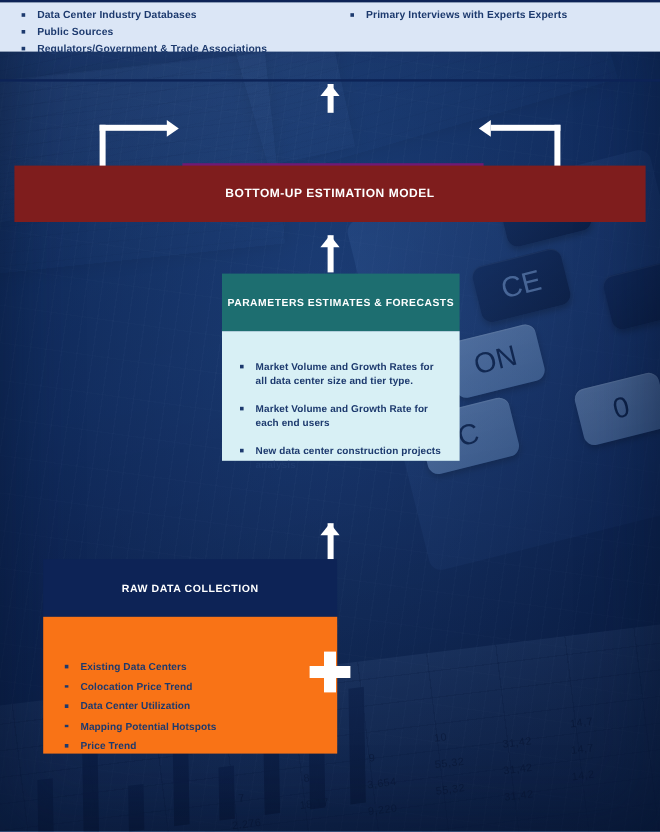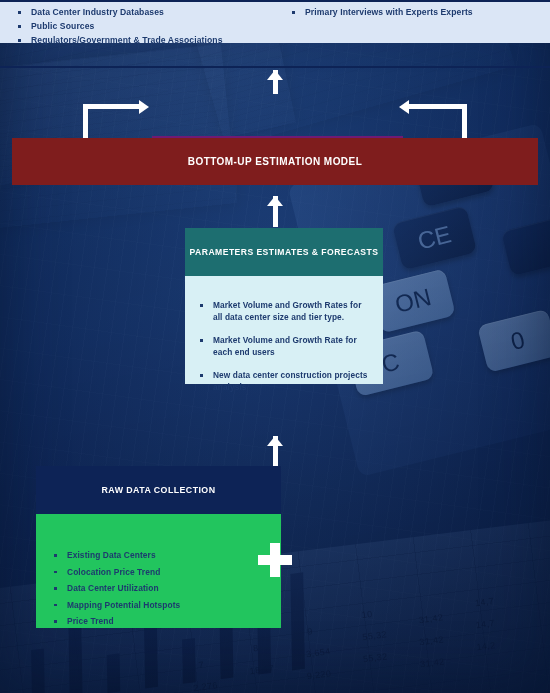--- a/index.html
+++ b/index.html
@@ -140,21 +140,21 @@
 
   
   .box{position:absolute;top:466px;width:245px;height:162px;}
   .box.left{left:12px;margin-left:24px;}
   .box.right{left:294px;}
   .box-head{
     height:48px;background:#0d2356;color:#fff;
     display:flex;align-items:center;justify-content:center;
     font-size:8.8px;font-weight:bold;letter-spacing:.45px;
   }
-  .box-body{height:114px;background:#22c55e;padding:36px 8px 16px 12px;box-sizing:border-box;}
+  .box-body{height:114px;background:#f97316;padding:36px 8px 16px 12px;box-sizing:border-box;}
   .box-body ul.bl li{font-size:8.4px;margin-bottom:5.5px;padding-left:19px;}
   .box-body ul.bl li:before{left:6px;}
   .box.right .box-body{padding-left:18px;}
 
   
   .plus{position:absolute;left:258px;top:543px;width:34px;height:34px;}
   .plus:before,.plus:after{content:"";position:absolute;background:#ffffff;}
   .plus:before{left:12px;top:0;width:10px;height:34px;}
   .plus:after{left:0;top:12px;width:34px;height:10px;}
 

